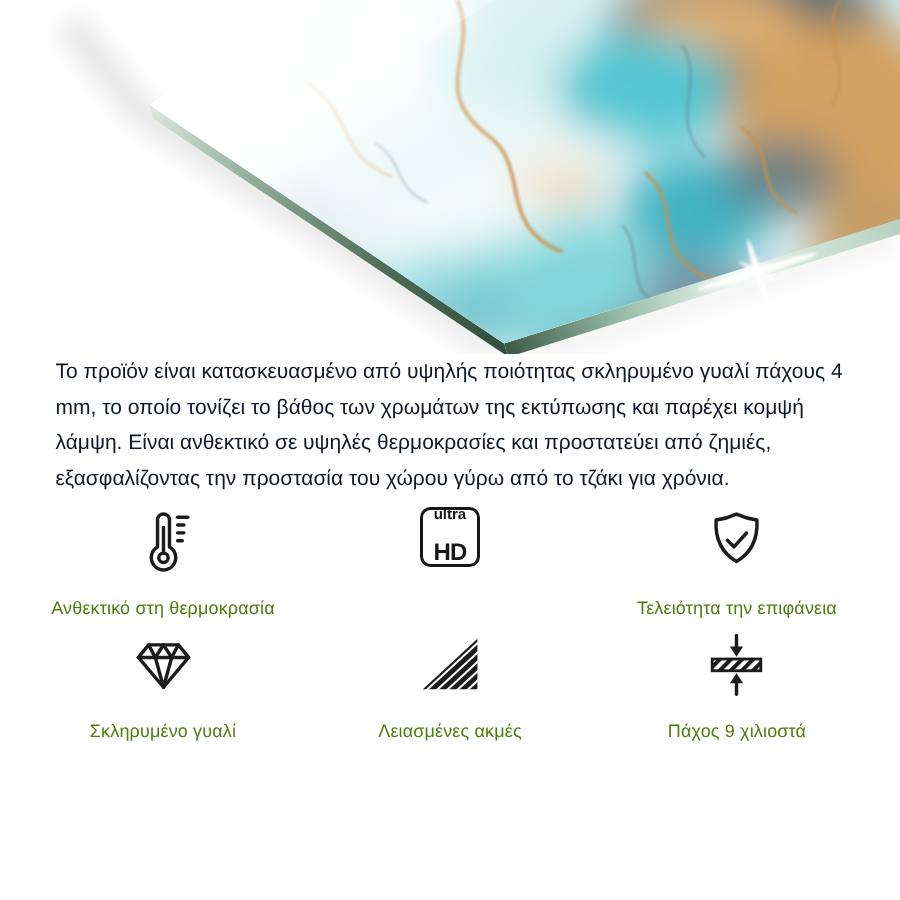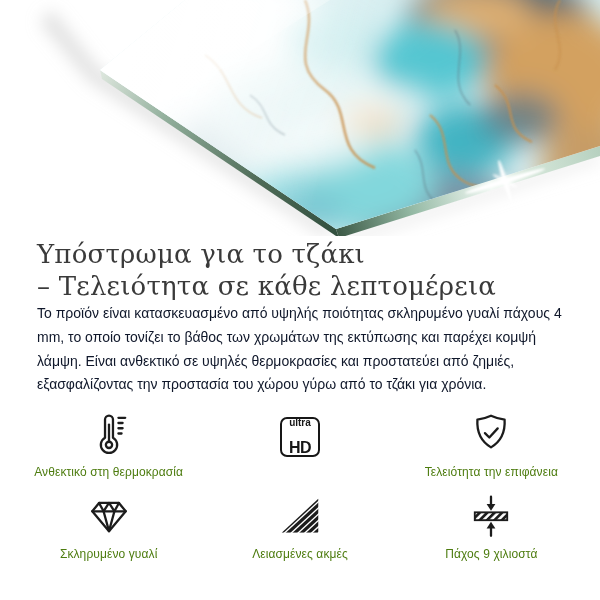--- a/index.html
+++ b/index.html
@@ -19,21 +19,21 @@
   }
   .desc {
     max-width:528px;
     font-size:14px; line-height:1.68; color:#0f172a;
   }
   .features {
     margin:8px -24px 0; display:grid;
     grid-template-columns:repeat(3,1fr); row-gap:8px;
   }
   .feature { display:flex; flex-direction:column; align-items:center; text-align:center; }
-  .icon-box { height:52px; display:flex; align-items:flex-end; justify-content:center; }
+  .icon-box { height:52px; display:flex; align-items:flex-start; justify-content:center; }
   .feature .label { margin-top:8px; font-size:12px; color:#4d7c0f; letter-spacing:.1px; }
   
   .uhd {
     width:40px; height:40px; border:2.5px solid #171717; border-radius:7px;
     display:flex; flex-direction:column; align-items:center; justify-content:center;
     color:#171717; background:#fff;
   }
   .uhd .uhd-top { font-size:10px; font-weight:bold; line-height:1; letter-spacing:0; }
   .uhd .uhd-bottom { font-size:16px; font-weight:bold; line-height:1; margin-top:12px; letter-spacing:-.5px; }
   .ic { stroke:#1c1c1c; fill:none; stroke-width:2.2; stroke-linecap:round; }
@@ -132,24 +132,20 @@
         <circle cx="505" cy="181" r="7" fill="#ffffff" opacity="0.6" filter="url(#b3)"></circle>
         <ellipse cx="505" cy="181" rx="42" ry="2.4" fill="#ffffff" transform="rotate(-17 505 181)" filter="url(#b1)"></ellipse>
         <ellipse cx="505" cy="181" rx="2.2" ry="22" fill="#ffffff" transform="rotate(-17 505 181)" filter="url(#b1)" opacity="0.95"></ellipse>
         <ellipse cx="505" cy="181" rx="14" ry="1.6" fill="#ffffff" transform="rotate(28 505 181)" opacity="0.8" filter="url(#b1)"></ellipse>
         <circle cx="505" cy="181" r="2.2" fill="#ffffff"></circle>
       </g>
     </svg>
   </div>
 
   <main>
-    <h1>
-      <span>Υπόστρωμα για το τζάκι</span><br>
-      <span>– Τελειότητα σε κάθε λεπτομέρεια</span>
-    </h1>
 
     <p class="desc">Το προϊόν είναι κατασκευασμένο από υψηλής ποιότητας σκληρυμένο γυαλί πάχους 4 mm, το οποίο τονίζει το βάθος των χρωμάτων της εκτύπωσης και παρέχει κομψή λάμψη. Είναι ανθεκτικό σε υψηλές θερμοκρασίες και προστατεύει από ζημιές, εξασφαλίζοντας την προστασία του χώρου γύρω από το τζάκι για χρόνια.</p>
 
     <section class="features">
 
       <div class="feature">
         <div class="icon-box">
           <svg width="46" height="46" viewBox="0 0 44 44" aria-hidden="true">
             <path class="ic" d="M18.2 25.5 V8.2 a3.8 3.8 0 0 1 7.6 0 V25.5 a7.8 7.8 0 1 1 -7.6 0 Z" stroke-linejoin="round"></path>
             <circle class="ic" cx="22" cy="32.4" r="3" stroke-width="2"></circle>

